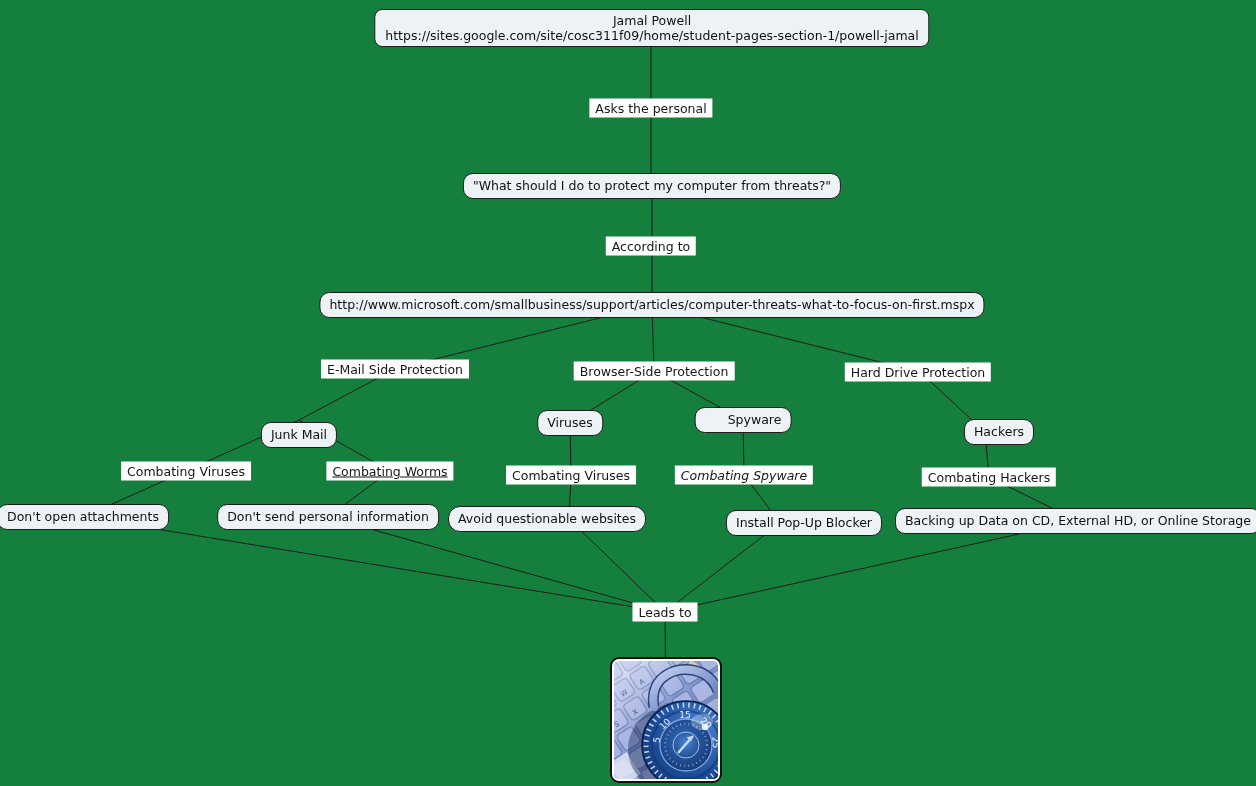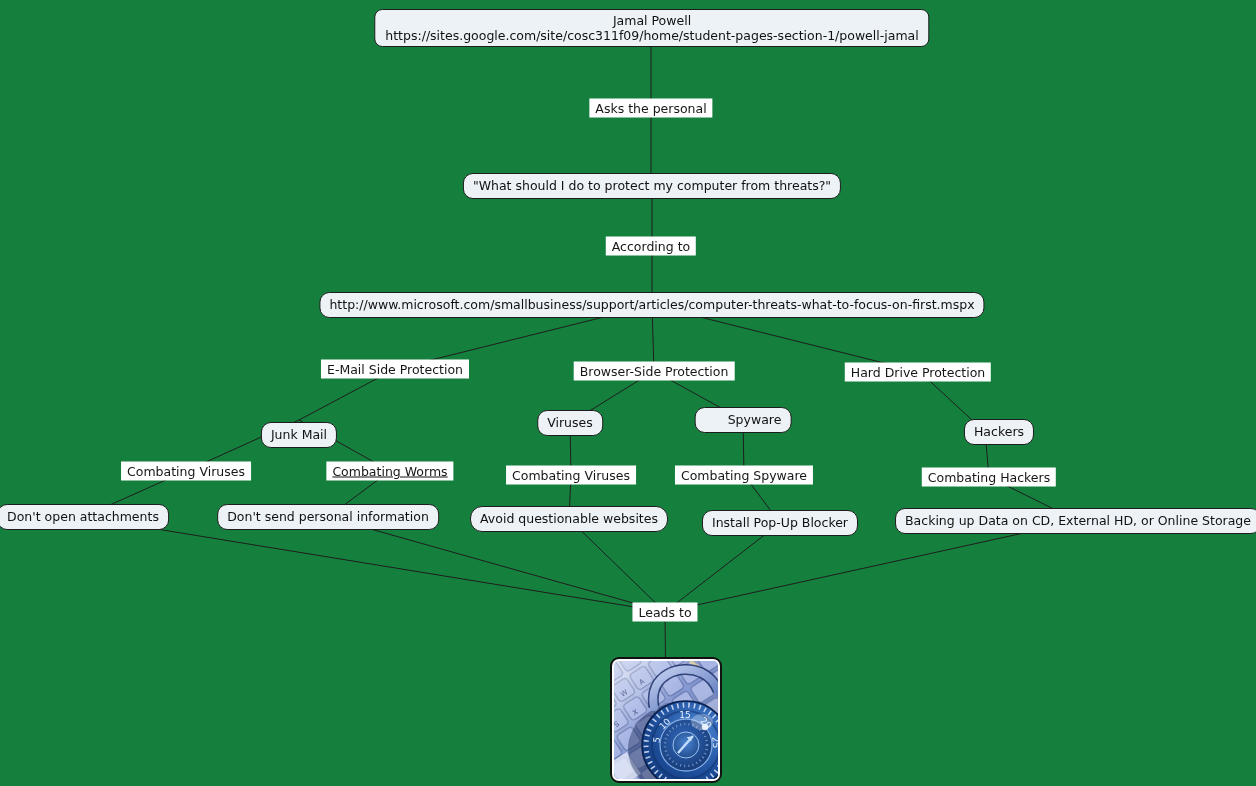--- a/index.html
+++ b/index.html
@@ -108,35 +108,35 @@
   <div class="node" style="left:570px; top:423px;">Viruses</div>
 
   <div class="node" style="left:743px; top:420px;padding-left:32px;">Spyware</div>
 
   <div class="node" style="left:962px; top:432px;margin-left:37px;">Hackers</div>
 
   <div class="node" style="left:83px; top:517px;">Don't open attachments</div>
 
   <div class="node" style="left:328px; top:517px;">Don't send personal information</div>
 
-  <div class="node" style="left:569px; top:519px;border-radius:12px;">Avoid questionable websites</div>
-
-  <div class="node" style="left:780px; top:523px;">Install Pop-Up Blocker</div>
+  <div class="node" style="left:547px; top:519px;border-radius:12px;">Avoid questionable websites</div>
+
+  <div class="node" style="left:804px; top:523px;">Install Pop-Up Blocker</div>
 
   <div class="node" style="left:1078px; top:521px;">Backing up Data on CD, External HD, or Online Storage</div>
 
   <div class="label" style="left:651px; top:108px;">Asks the personal</div>
   <div class="label" style="left:651px; top:246px;">According to</div>
   <div class="label" style="left:395px; top:369px;">E-Mail Side Protection</div>
   <div class="label" style="left:654px; top:371px;">Browser-Side Protection</div>
   <div class="label" style="left:918px; top:372px;text-align:center;">Hard Drive Protection</div>
   <div class="label" style="left:186px; top:471px;">Combating Viruses</div>
   <div class="label" style="left:390px; top:471px;text-decoration:underline;">Combating Worms</div>
   <div class="label" style="left:571px; top:475px;">Combating Viruses</div>
-  <div class="label" style="left:744px; top:475px;">Combating Spyware</div>
+  <div class="label" style="left:744px; top:475px;font-style:italic;">Combating Spyware</div>
   <div class="label" style="left:989px; top:477px;">Combating Hackers</div>
   <div class="label" style="left:665px; top:612px;">Leads to</div>
 
   <div class="photo-frame" style="left:666px; top:720px;">
     <svg viewBox="0 0 104 118">
       <defs>
         <linearGradient id="kbg" x1="0" y1="0" x2="1" y2="1">
           <stop offset="0" stop-color="#c9d2ef"></stop>
           <stop offset="0.5" stop-color="#7e93cf"></stop>
           <stop offset="1" stop-color="#2c4c96"></stop>

